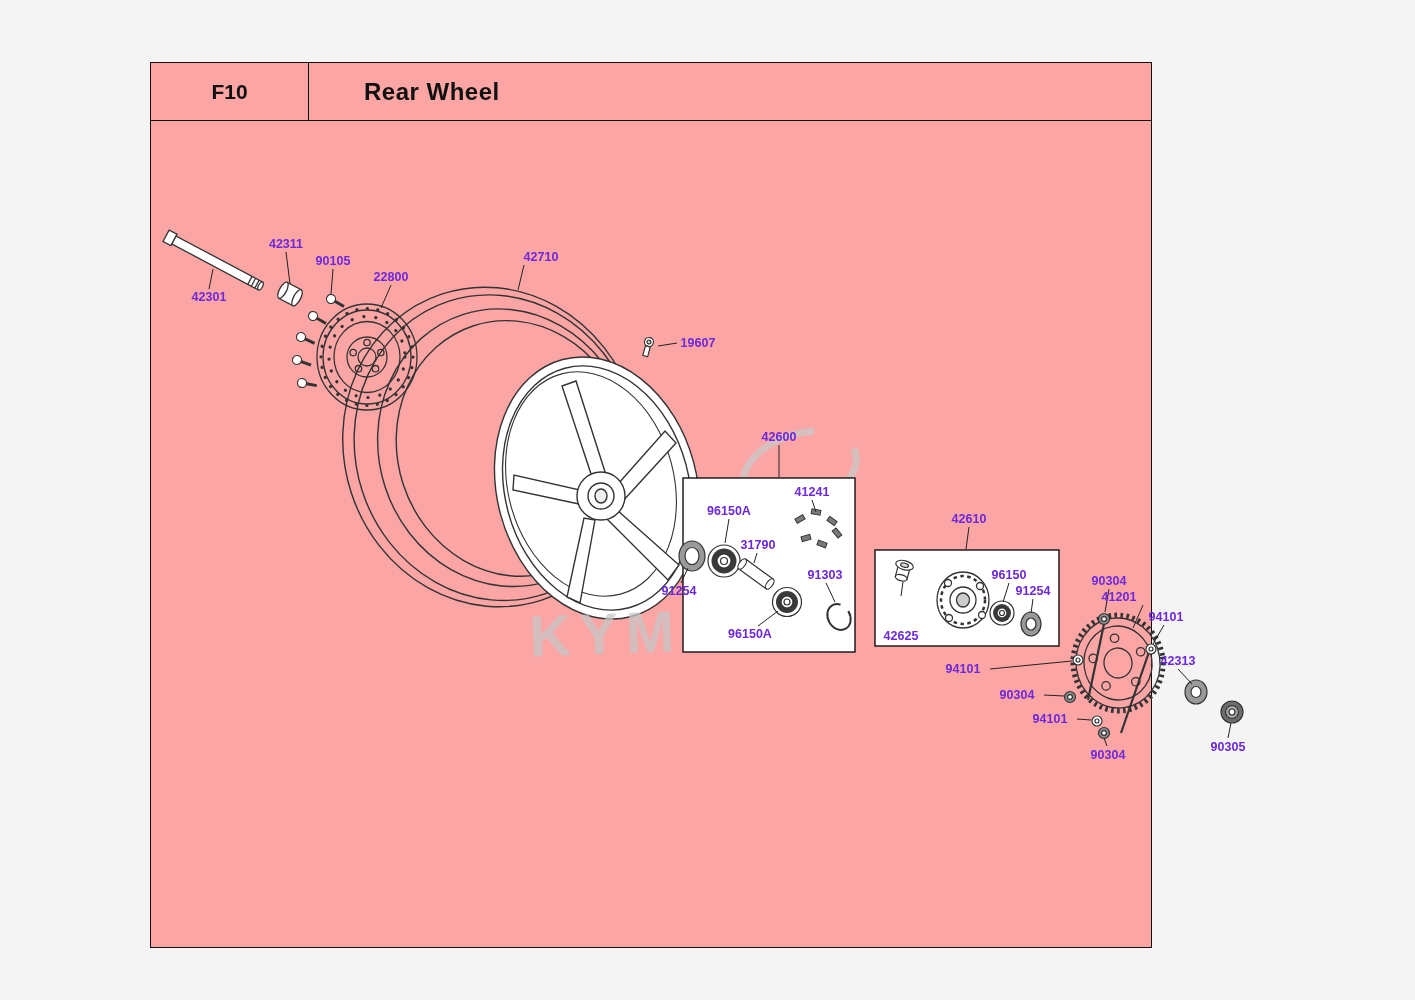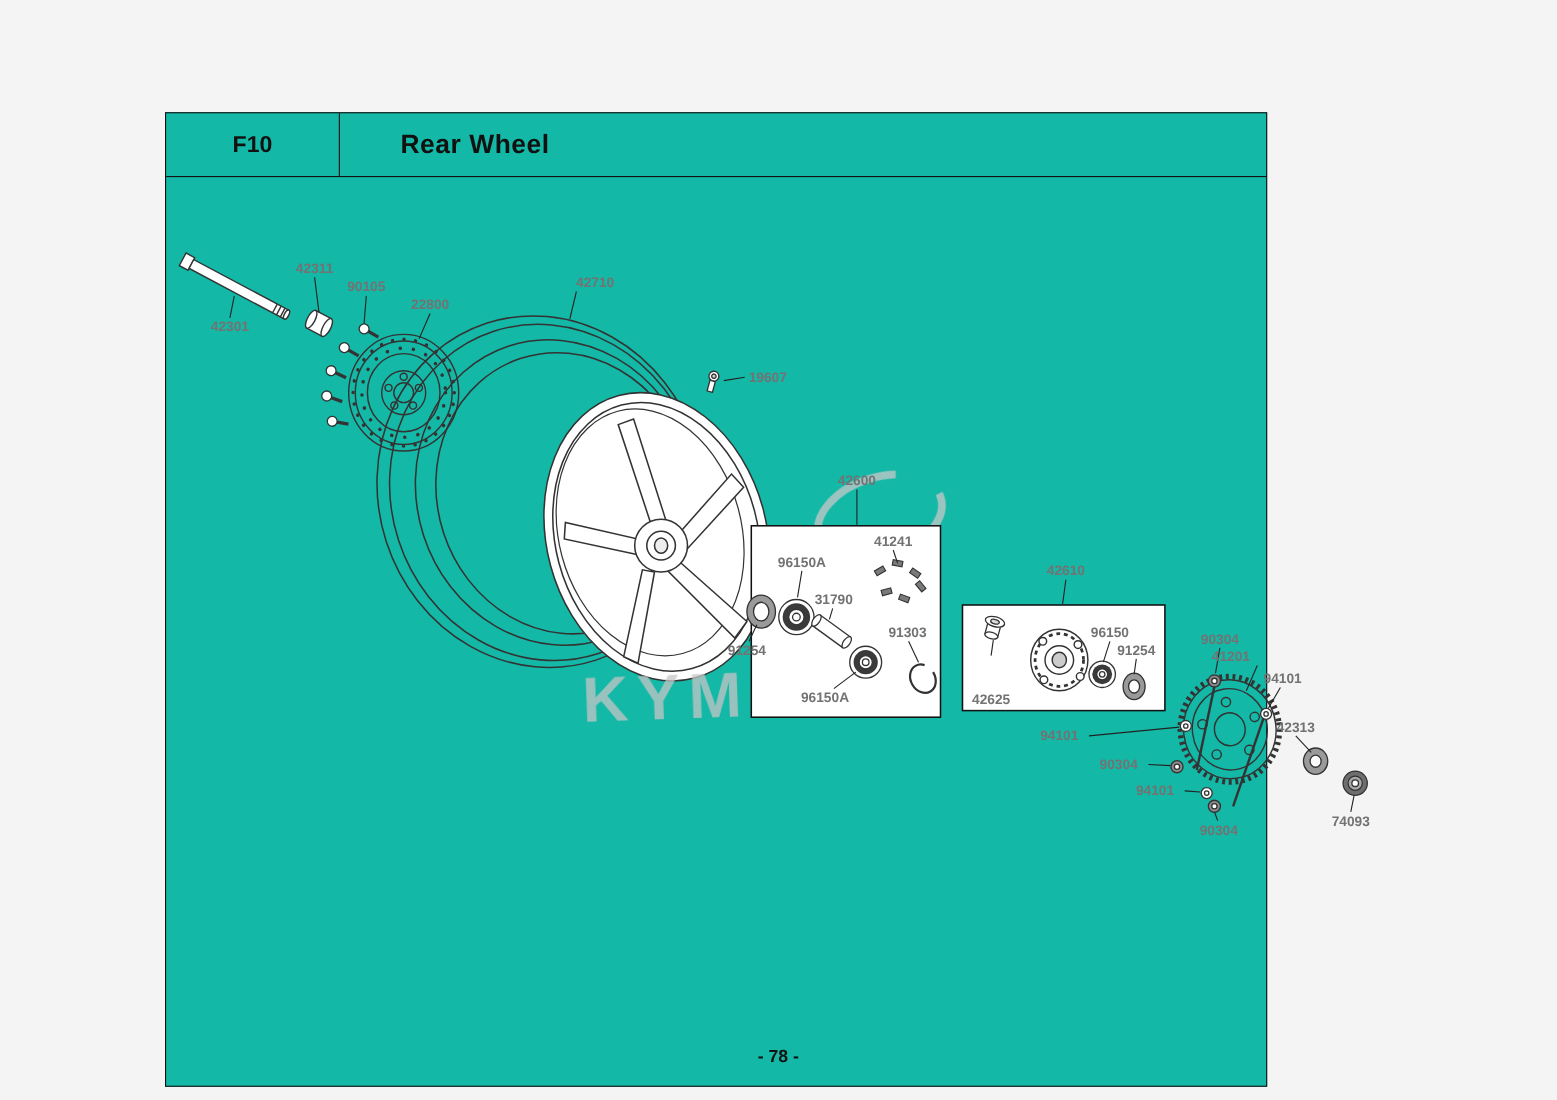--- a/index.html
+++ b/index.html
@@ -1,25 +1,25 @@
 <!DOCTYPE html>
 <html><head>
 <meta charset="utf-8">
 <style>
   * { margin:0; padding:0; box-sizing:border-box; }
   html,body { background:#e9e9e9; font-family:"Liberation Sans", sans-serif; }
   .page { position:relative; width:1415px; height:1000px; background:#f4f4f4; overflow:hidden; }
-  .sheet { position:absolute; left:150px; top:62px; width:1002px; height:886px; background:#14b8a6; border:1.5px solid #111;margin-top:40px; }
+  .sheet { position:absolute; left:150px; top:62px; width:1002px; height:886px; background:#fca5a5; border:1.5px solid #111; }
   .header-row { position:absolute; left:0; top:0; width:100%; height:58px; border-bottom:1.5px solid #111; display:flex; align-items:stretch; }
   .code-box { width:158px; border-right:1.5px solid #111; display:flex; align-items:center; justify-content:center; font-size:21px; font-weight:bold; color:#111; }
   .title { margin-left:55px; align-self:center; font-size:24px; font-weight:bold; color:#111; letter-spacing:0.5px; }
   .footer { position:absolute; left:0; top:952px; width:100%; text-align:center; font-size:16px; font-weight:bold; color:#111; }
   svg.art { position:absolute; left:0; top:0; }
   .labels-layer { position:absolute; inset:0; pointer-events:none; }
-  .part-label { position:absolute; transform:translate(-50%,-50%); font-size:12.5px; font-weight:bold; color:#737373; white-space:nowrap;text-align:right; }
+  .part-label { position:absolute; transform:translate(-50%,-50%); font-size:12.5px; font-weight:bold; color:#6d28d9; white-space:nowrap;text-align:right; }
 </style>
 </head>
 <body>
 
 <div class="page">
 
   <div class="sheet">
     <div class="header-row">
       <div class="code-box">
         <span>F10</span>
@@ -279,17 +279,16 @@
       <div class="part-label" style="left: 1009px; top: 575px;">96150</div>
       <div class="part-label" style="left: 1033px; top: 591px;">91254</div>
       <div class="part-label" style="left: 1109px; top: 581px;">90304</div>
       <div class="part-label" style="left: 1119px; top: 597px;">41201</div>
       <div class="part-label" style="left: 1166px; top: 617px;">94101</div>
       <div class="part-label" style="left: 1178px; top: 661px;">42313</div>
       <div class="part-label" style="left: 963px; top: 669px;">94101</div>
       <div class="part-label" style="left: 1017px; top: 695px;">90304</div>
       <div class="part-label" style="left: 1050px; top: 719px;">94101</div>
       <div class="part-label" style="left: 1108px; top: 755px;">90304</div>
-      <div class="part-label" style="left: 1228px; top: 747px;">74093</div>
+      <div class="part-label" style="left: 1228px; top: 747px;">90305</div>
     </div>
 
-  <div class="footer">- 78 -</div>
 </div>
 
 </body></html>

